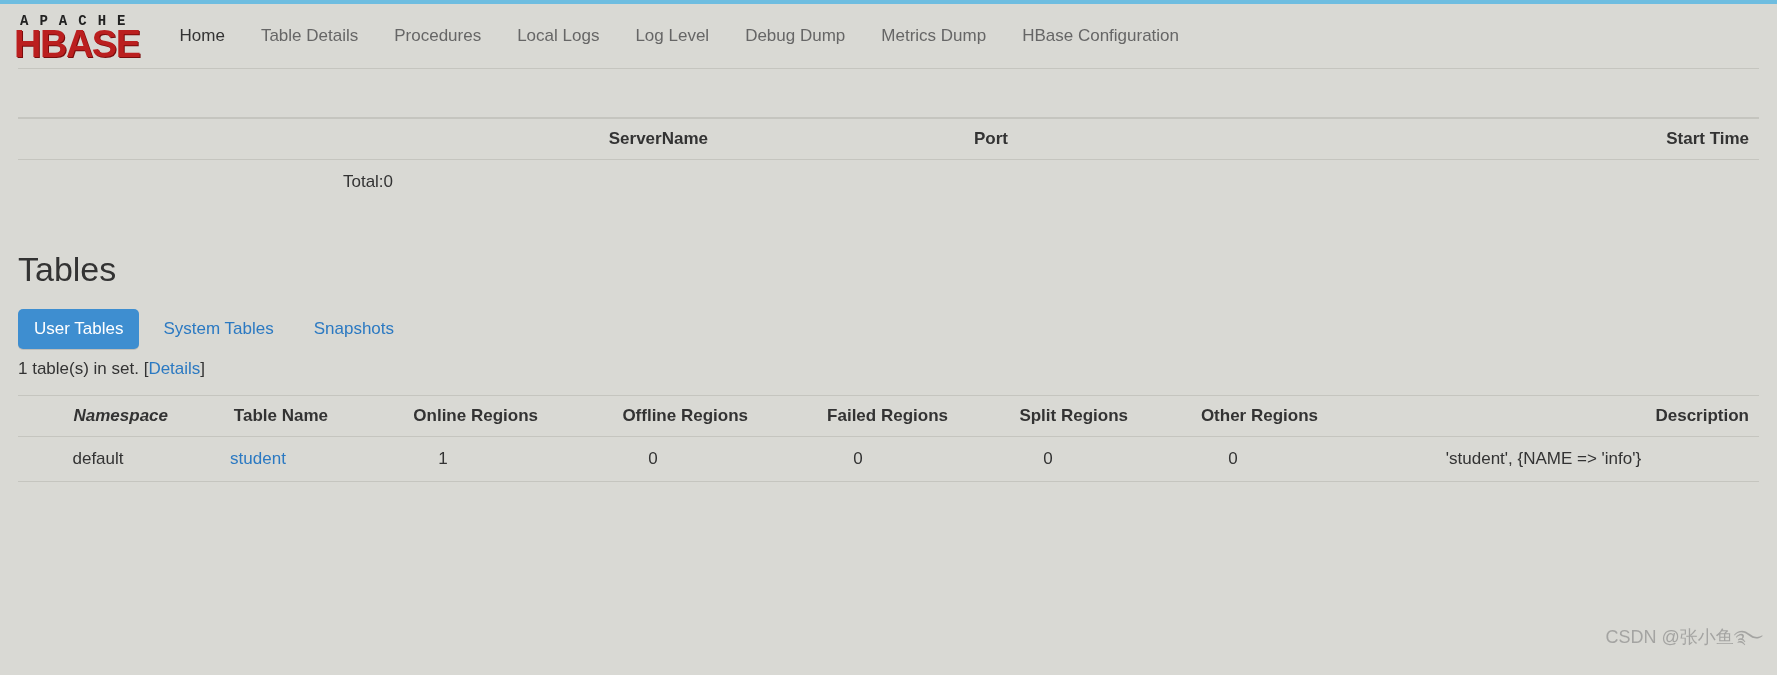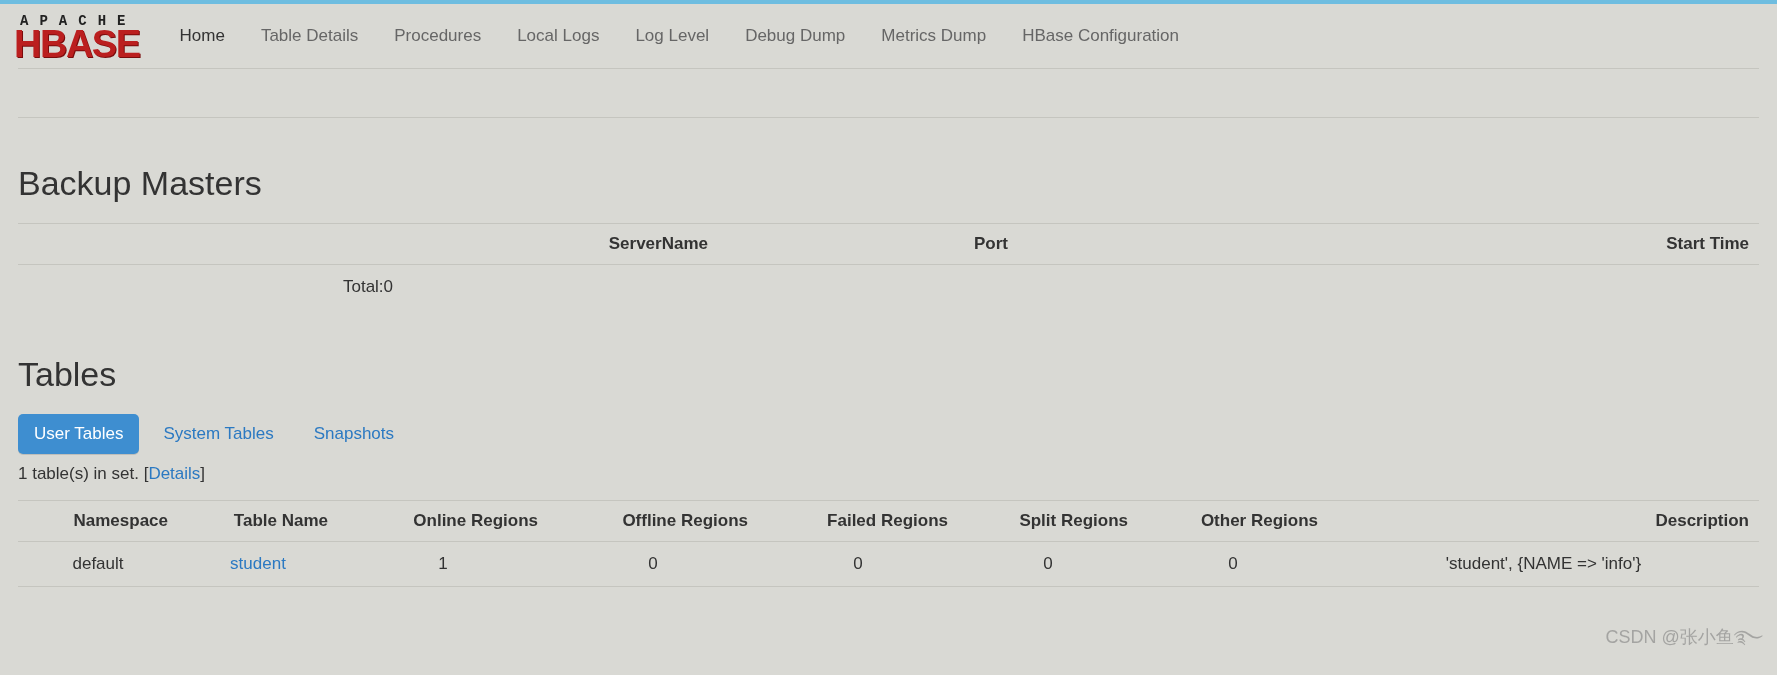--- a/index.html
+++ b/index.html
@@ -121,21 +121,21 @@
     font-size: 18px;
     color: rgba(120,120,120,.55);
     pointer-events:none;
   }
 
   
   .col-server { width: 700px; }
   .col-port   { width: 300px; }
 
   
-  .ut th:nth-child(1){width:160px;}
+  .ut th:nth-child(1){width:160px;font-style:italic;}
   .ut th:nth-child(2){width:160px;}
   .ut th:nth-child(3){width:210px;}
   .ut th:nth-child(4){width:210px;}
   .ut th:nth-child(5){width:200px;}
   .ut th:nth-child(6){width:180px;}
   .ut th:nth-child(7){width:190px;}
 </style>
 </head>
 <body>
 
@@ -152,21 +152,20 @@
     <div class="nav-item">Log Level</div>
     <div class="nav-item">Debug Dump</div>
     <div class="nav-item">Metrics Dump</div>
     <div class="nav-item">HBase Configuration</div>
   </div>
 </div>
 
 <div class="page">
   <div class="page-inner">
 
-    <h2 class="section">Backup Masters</h2>
     <table class="data">
       <thead>
         <tr>
           <th class="col-server">ServerName</th>
           <th class="col-port">Port</th>
           <th>Start Time</th>
         </tr>
       </thead>
       <tbody>
         <tr>

